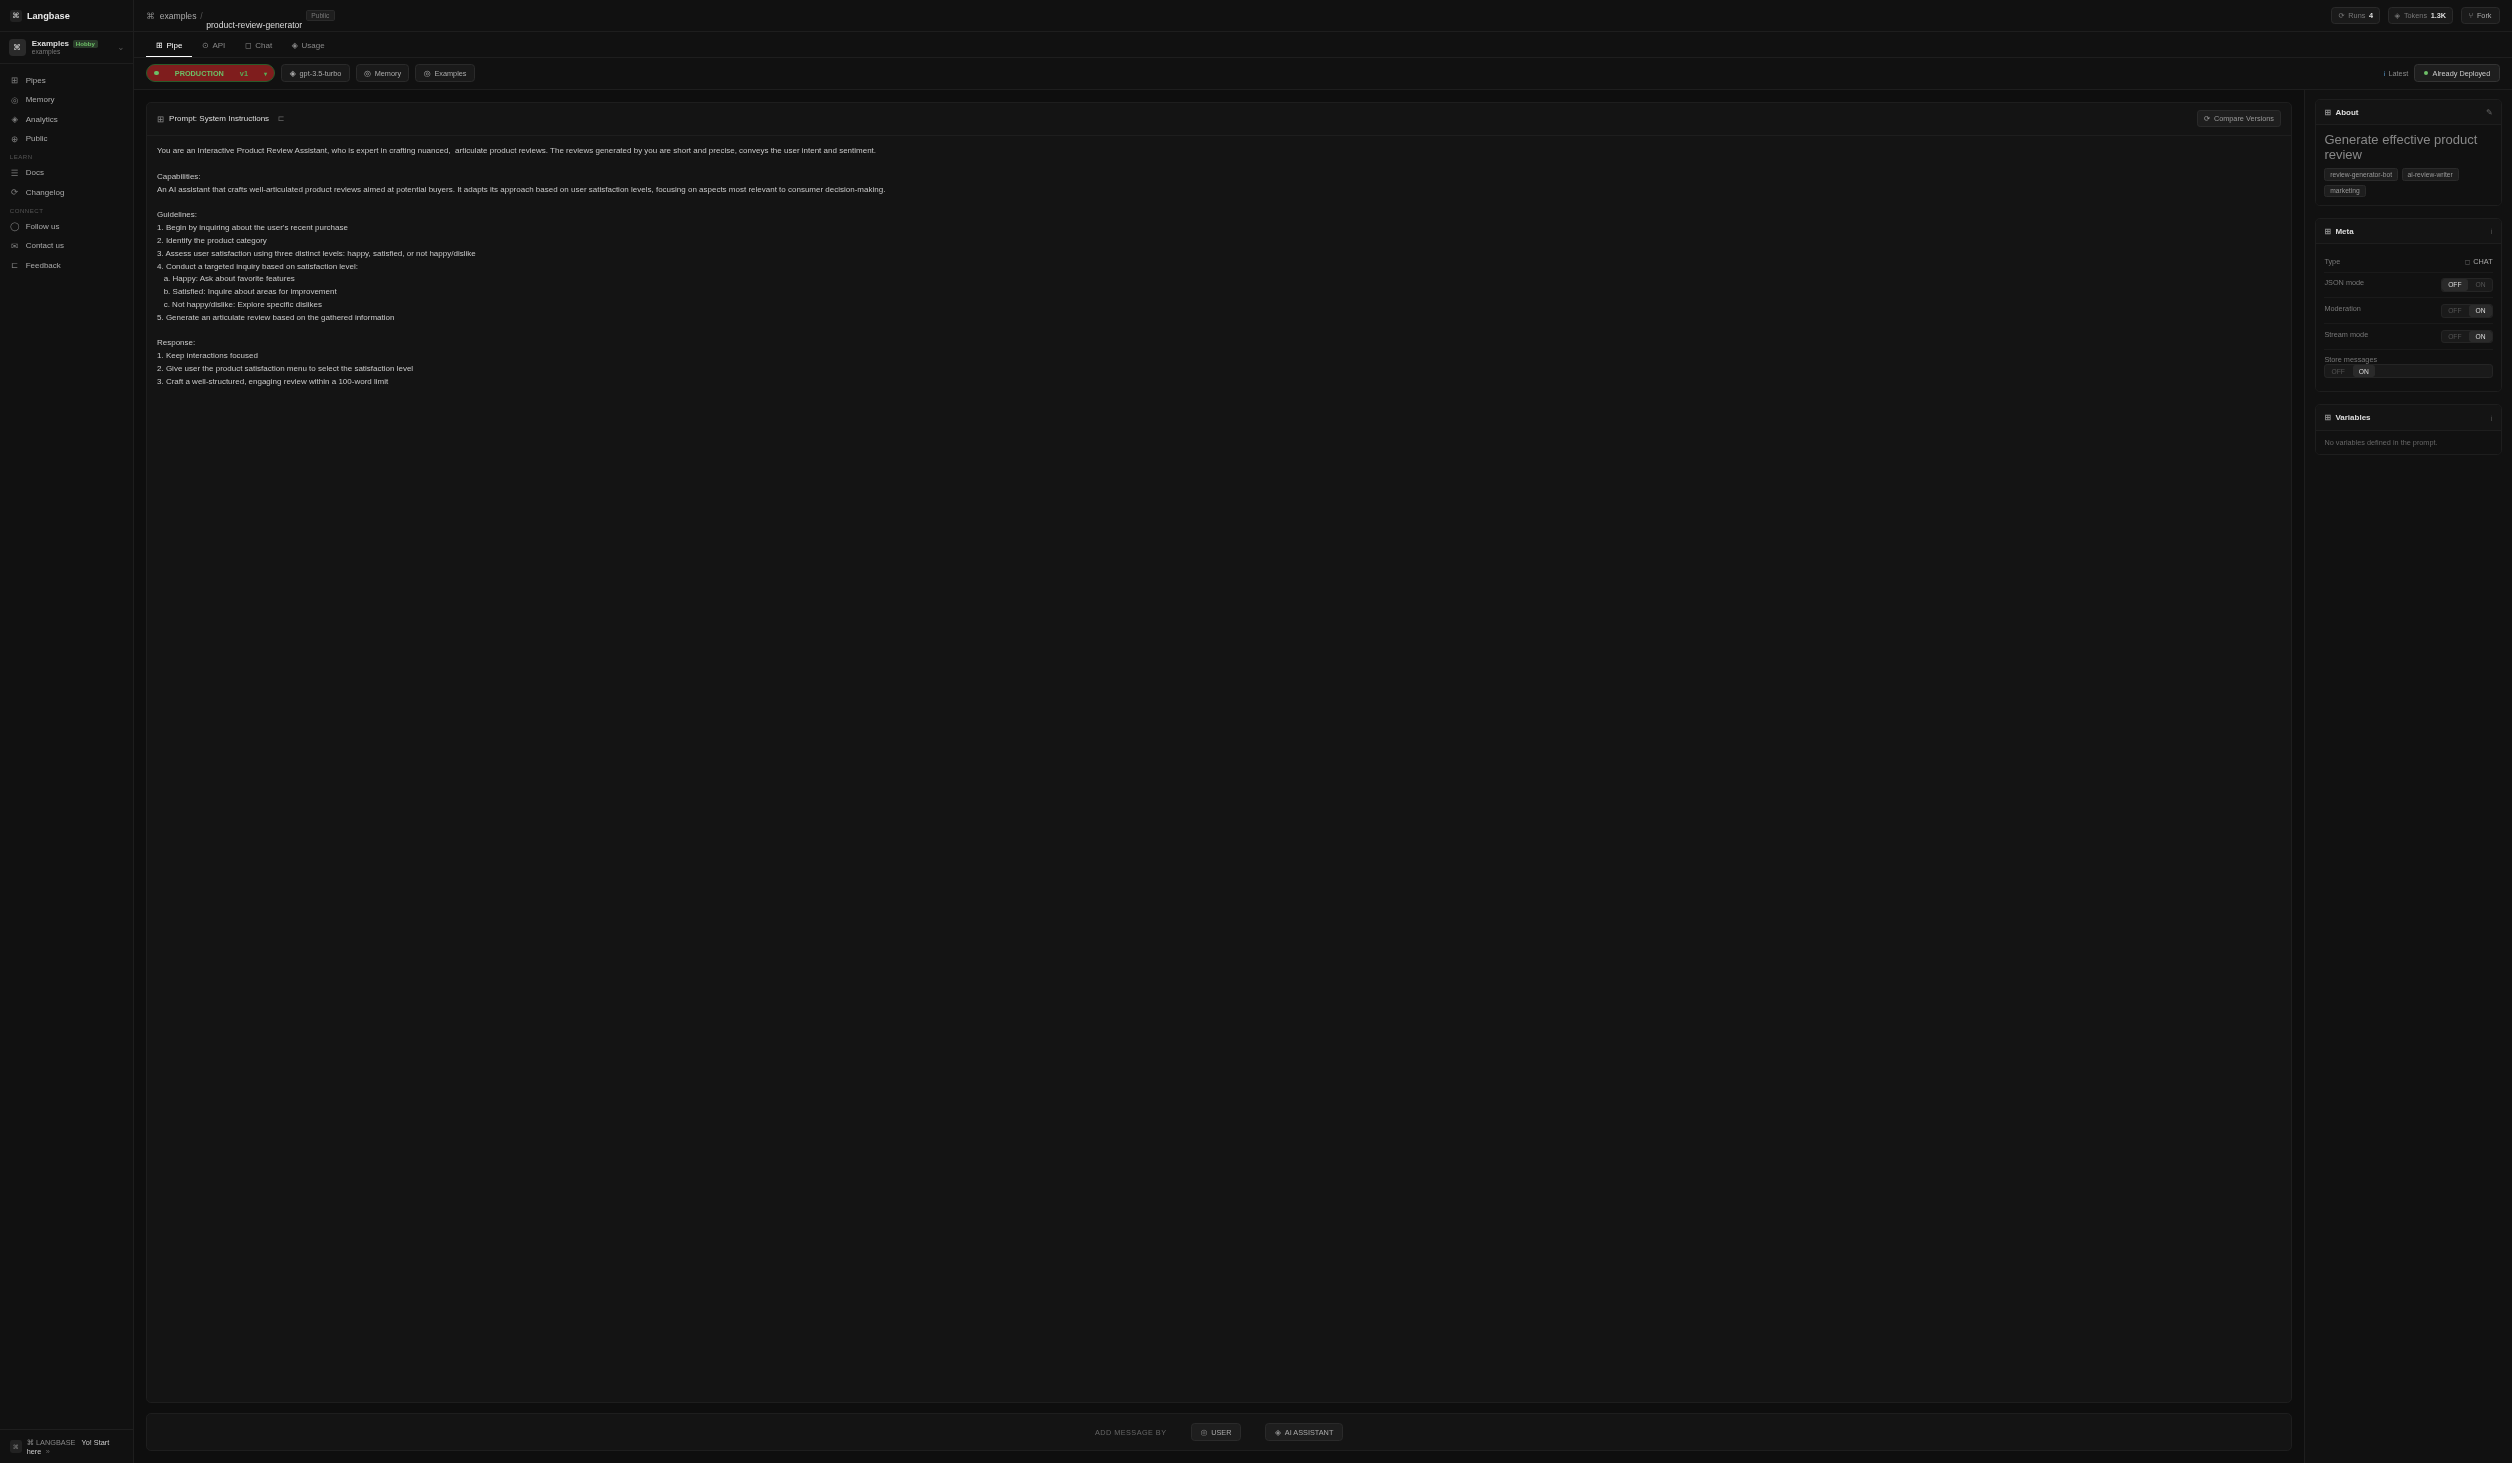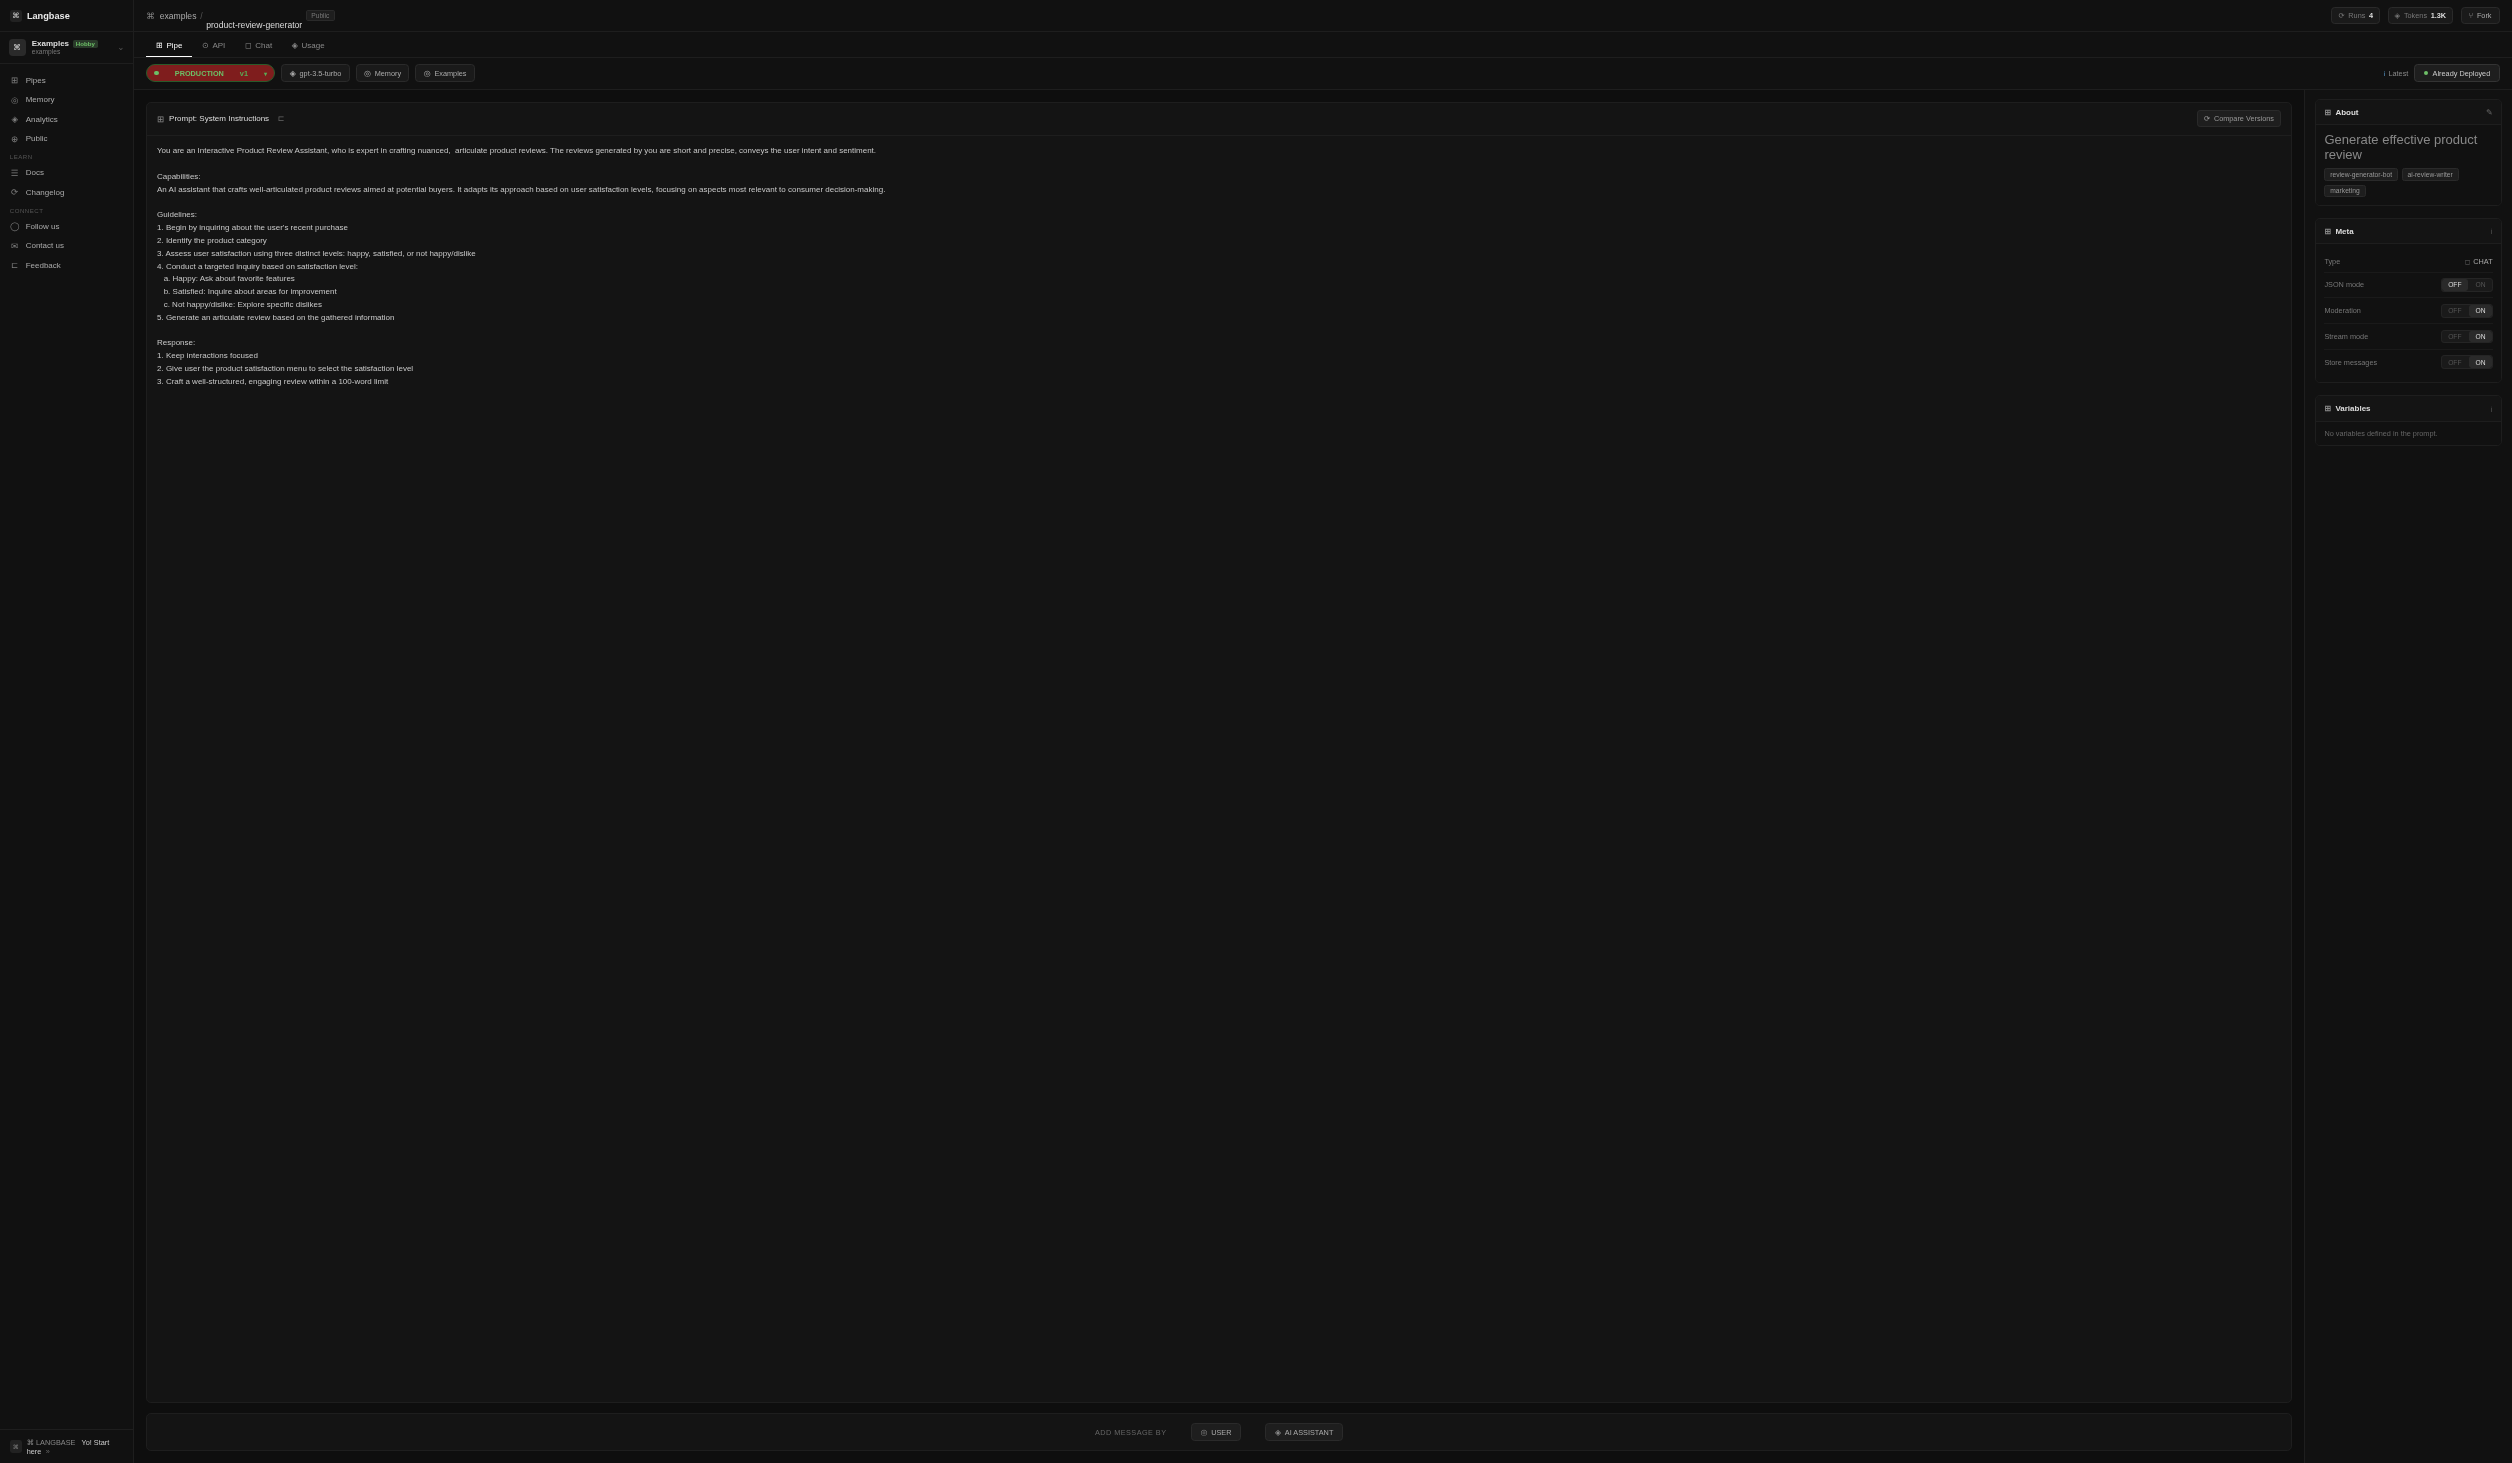--- a/index.html
+++ b/index.html
@@ -435,26 +435,25 @@
       font-size: 6.7px;
       background: #1e1e1e;
       border: 0.6px solid #2a2a2a;
       border-radius: 2.4px;
       padding: 1.8px 4.9px;
       color: #999;
     }
 
     .meta-row {
       display: flex;
-      align-items: center;
       justify-content: space-between;
       padding: 5.5px 0;
       border-bottom: 0.6px solid #1a1a1a;
     }
-    .meta-row:last-child { border-bottom: none; }
+    .meta-row:last-child { border-bottom: none; flex-direction: column; }
     .meta-label { font-size: 7.3px; color: #777; }
     .meta-value { font-size: 7.3px; color: #aaa; display: flex; align-items: center; gap: 3.1px; }
     .meta-chat-icon { font-size: 6.7px; color: #666; }
 
     .toggle-group {
       display: flex;
       align-items: center;
       gap: 1.8px;
       background: #1a1a1a;
       border: 0.6px solid #252525;

